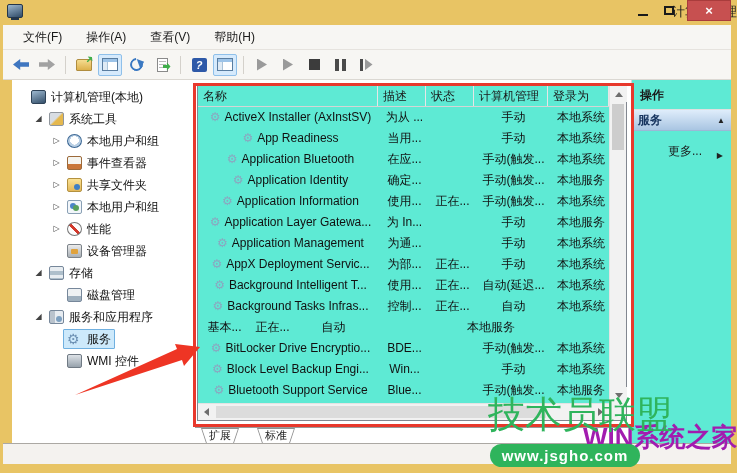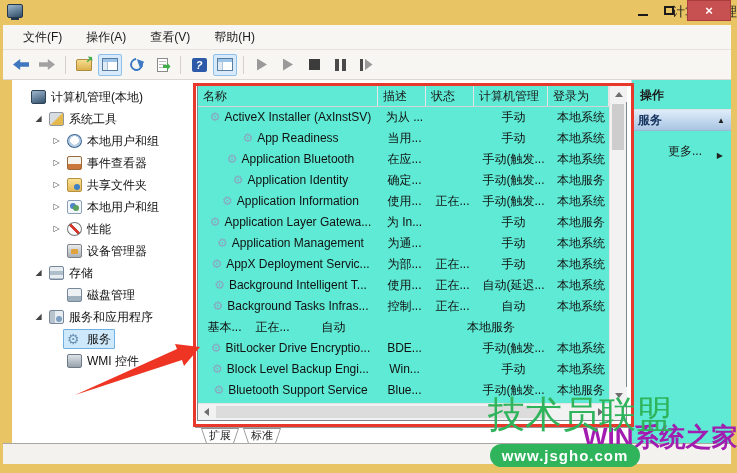--- a/index.html
+++ b/index.html
@@ -101,21 +101,21 @@
   .sb-btn{position:absolute;width:17px;height:16px;display:flex;align-items:center;justify-content:center;background:#f2f2f2;}
   .tri{width:0;height:0;}
   .tri-up{border-left:4px solid transparent;border-right:4px solid transparent;border-bottom:5px solid #6e6e6e;}
   .tri-down{border-left:4px solid transparent;border-right:4px solid transparent;border-top:5px solid #6e6e6e;}
   .tri-left{border-top:4px solid transparent;border-bottom:4px solid transparent;border-right:5px solid #6e6e6e;}
   .tri-right{border-top:4px solid transparent;border-bottom:4px solid transparent;border-left:5px solid #6e6e6e;}
   .v-thumb{position:absolute;left:2px;right:2px;top:18px;height:46px;background:#cdcdcd;}
   .h-thumb{position:absolute;top:2px;bottom:2px;left:18px;width:330px;background:#dcdcdc;}
 
   
-  .tab-row{position:absolute;left:0;top:347px;width:436px;height:17px;border-top:1px solid #9a9a9a;background:#fff;display:flex;padding-left:6px;gap:4px;}
+  .tab-row{position:absolute;left:0;top:347px;width:436px;height:17px;border-top:1px solid #9a9a9a;background:#fff;display:flex;padding-left:6px;gap:18px;}
   .tab{position:relative;width:38px;height:16px;background:#8f8f8f;clip-path:polygon(0 0,100% 0,86% 100%,14% 100%);display:flex;align-items:center;justify-content:center;}
   .tab-inner{width:36px;height:15px;background:#fff;clip-path:polygon(0 0,100% 0,86% 100%,14% 100%);font-size:11px;color:#222;display:flex;align-items:flex-start;justify-content:center;line-height:13px;}
 
   
   .act-title{font-size:12px;font-weight:bold;color:#1a1a1a;padding:7px 8px 5px 8px;border-bottom:1px solid #e0e0e0;}
   .act-section{height:21px;background:linear-gradient(#dfedfb,#a9c5e2);display:flex;align-items:center;padding:0 6px;border-bottom:1px solid #9cb8d6;}
   .act-section-label{flex:1;font-size:12px;font-weight:bold;color:#15335e;}
   .act-collapse{font-size:8px;color:#222;}
   .act-more{margin-top:12px;display:flex;align-items:flex-end;padding:0 8px 0 36px;font-size:12px;color:#1a1a1a;}
   .act-more-label{flex:1;}

